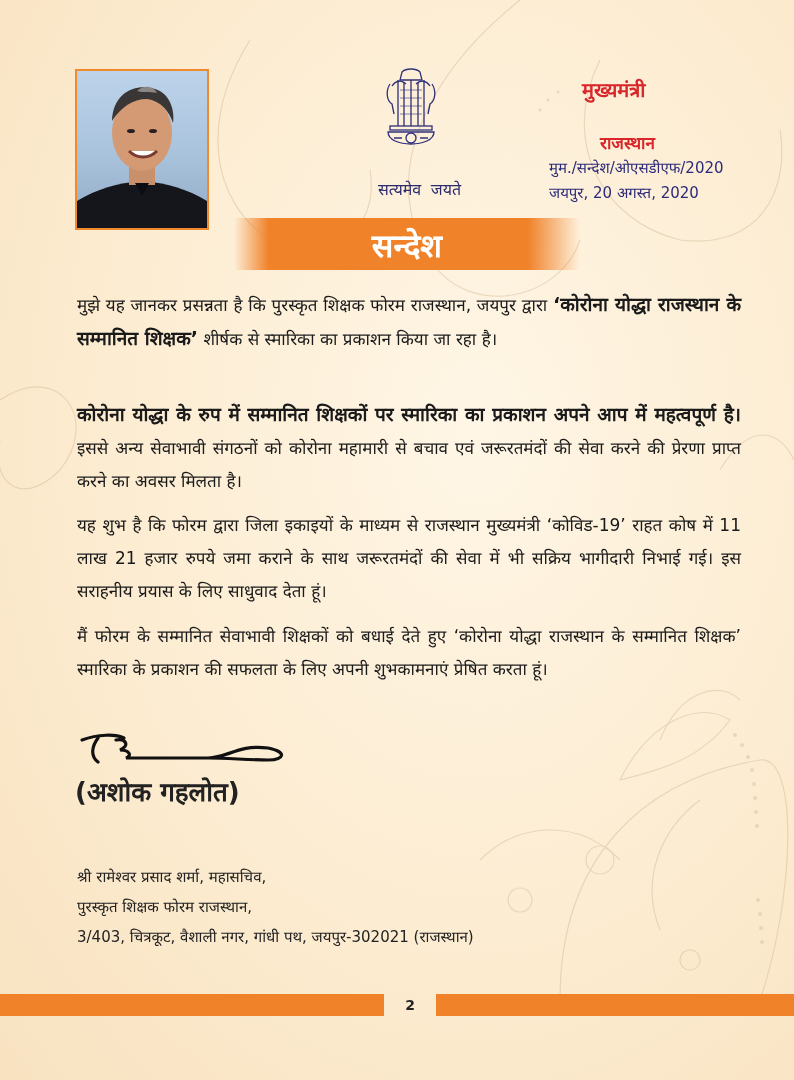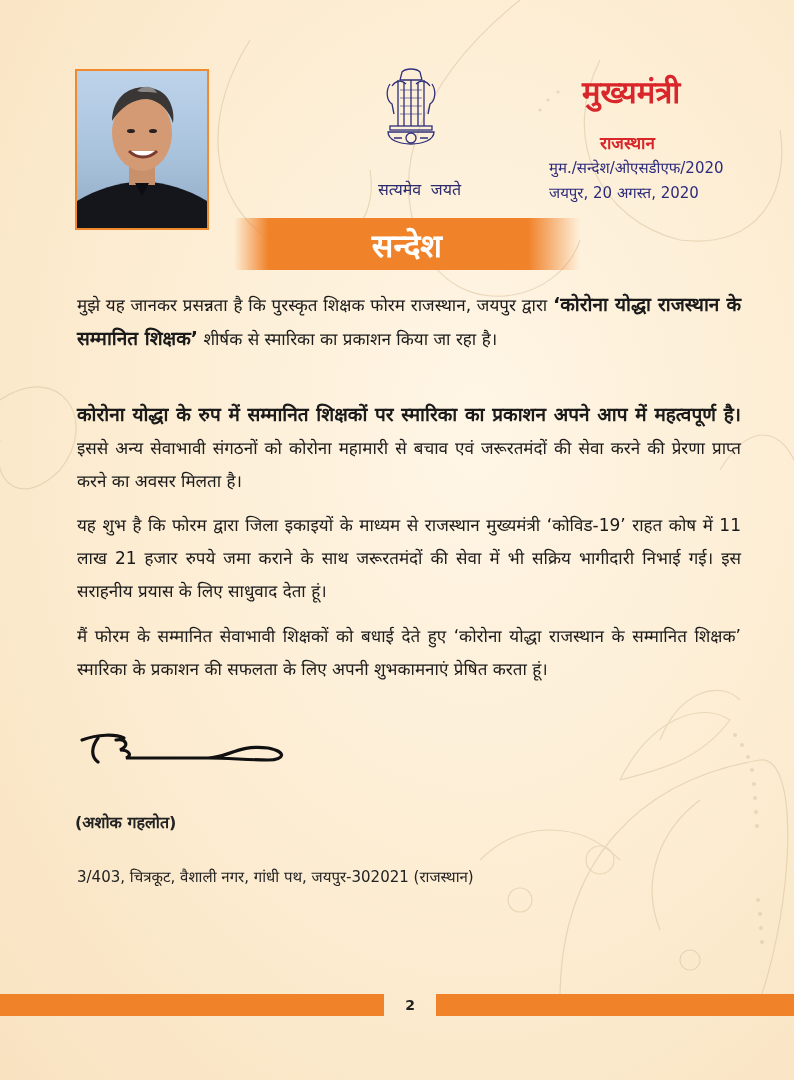--- a/index.html
+++ b/index.html
@@ -11,38 +11,38 @@
     }
     .bg-pattern { position: absolute; inset: 0; pointer-events: none; opacity: 0.55; }
     .photo {
       position: absolute; left: 75px; top: 69px; width: 134px; height: 161px;
       border: 2px solid #f08a2c; box-sizing: border-box;
       background: linear-gradient(180deg, #bcd3ea 0%, #a9c2dc 55%, #8fa9c4 100%);
       overflow: hidden;
     }
     .emblem { position: absolute; left: 378px; top: 66px; width: 66px; text-align: center; }
     .emblem-caption { font-size: 16px; color: #2b2b6e; margin-top: 16px; white-space: nowrap; font-family: Liberation Mono, monospace; }
-    .cm-title { position: absolute; left: 582px; top: 70px; font-size: 31px; font-weight: bold; color: #d8262a; font-family: "DejaVu Serif", serif; }
+    .cm-title { position: absolute; left: 582px; top: 76px; font-size: 20px; font-weight: bold; color: #d8262a; font-family: "DejaVu Serif", serif; }
     .cm-state { position: absolute; left: 600px; top: 111px; font-size: 17px; font-weight: bold; color: #d8262a; font-family: "DejaVu Serif", serif; margin-top: 20px; }
     .ref-no { position: absolute; left: 549px; top: 157px; font-size: 15px; color: #2b2a7a; }
     .ref-date { position: absolute; left: 549px; top: 182px; font-size: 15px; color: #2b2a7a; }
     .banner {
       position: absolute; left: 234px; top: 218px; width: 346px; height: 52px;
       background: linear-gradient(90deg, rgba(240,130,40,0) 0%, #f0822a 10%, #f0822a 85%, rgba(240,130,40,0) 100%);
       display: flex; align-items: center; justify-content: center;
     }
     .banner span { color: #fff; font-size: 32px; font-weight: bold; font-family: "DejaVu Serif", serif; margin-left: 0px; }
     .body-text { position: absolute; left: 77px; width: 664px; font-size: 17px; line-height: 33px; text-align: justify; color: #1a1a1a; }
     .p1 { top: 288px; }
     .p2 { top: 398px; }
     .p3 { top: 509px; }
     .p4 { top: 620px; }
     .bold { font-weight: bold; font-size: 19px; }
     .signature { position: absolute; left: 78px; top: 728px; width: 210px; height: 40px; }
-    .signer { position: absolute; left: 75px; top: 811px; font-size: 16px; font-weight: bold; }
+    .signer { position: absolute; left: 75px; top: 773px; font-size: 26px; font-weight: bold; }
     .address { position: absolute; left: 77px; top: 862px; font-size: 15px; line-height: 30px; color: #222; }
     .footer-bar-left { position: absolute; left: 0; top: 994px; width: 384px; height: 22px; background: #f0822a; }
     .footer-bar-right { position: absolute; left: 436px; top: 994px; width: 358px; height: 22px; background: #f0822a; }
     .page-no { position: absolute; left: 384px; top: 994px; width: 52px; height: 22px; text-align: center; font-size: 14px; font-weight: bold; line-height: 22px; }
   </style>
 </head>
 <body>
 
 <svg class="bg-pattern" width="794" height="1080" viewBox="0 0 794 1080">
   <g fill="none" stroke="#d9c3a0" stroke-width="1.2">
@@ -141,18 +141,20 @@
 <svg class="signature" viewBox="0 0 210 40">
   <g fill="none" stroke="#111" stroke-width="3.2" stroke-linecap="round">
     <path d="M4 12 C20 6 38 6 46 10"></path>
     <path d="M20 10 C14 18 12 28 20 34"></path>
     <path d="M38 12 C48 10 52 18 42 22 C52 22 54 28 48 30 L130 30 C150 30 160 16 190 20 C210 24 206 32 190 32 C170 32 150 30 130 30"></path>
   </g>
 </svg>
 <div class="signer">(अशोक गहलोत)</div>
 
 <div class="address">
+  <div>श्री रामेश्वर प्रसाद शर्मा, महासचिव,</div>
+  <div>पुरस्कृत शिक्षक फोरम राजस्थान,</div>
   <div>3/403, चित्रकूट, वैशाली नगर, गांधी पथ, जयपुर-302021 (राजस्थान)</div>
 </div>
 
 <div class="footer-bar-left"></div>
 <div class="page-no">2</div>
 <div class="footer-bar-right"></div>
 
 </body></html>

